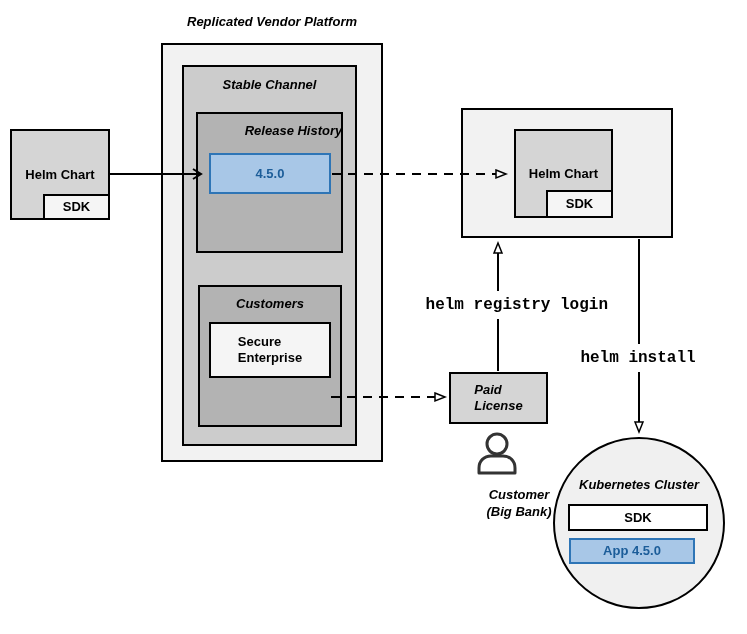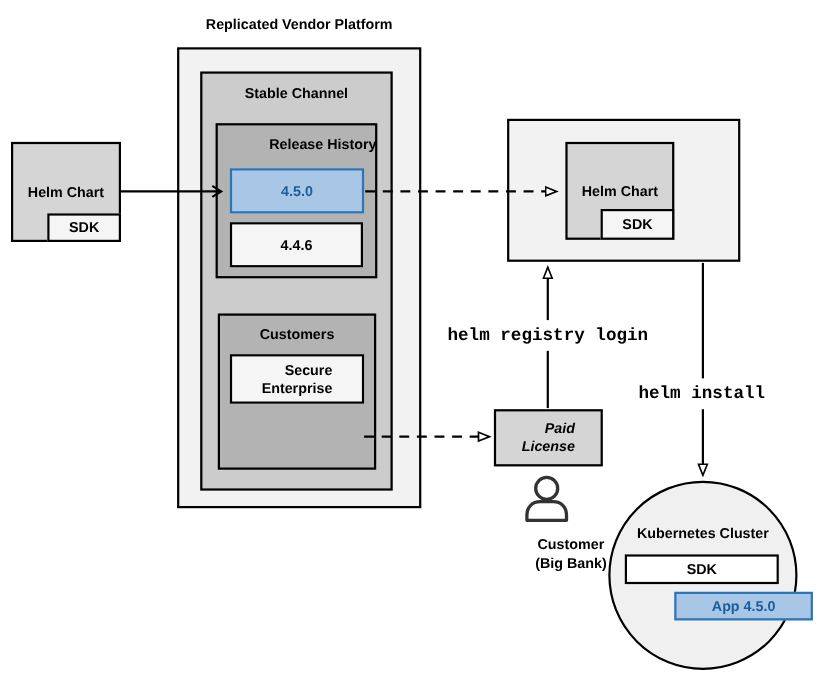--- a/index.html
+++ b/index.html
@@ -13,22 +13,22 @@
   .fill-mid{background:var(--box-mid,#cccccc);}
   .fill-dark{background:var(--box-dark,#b3b3b3);}
   .fill-gray{background:var(--box-gray,#d5d5d5);}
   .fill-white{background:#ffffff;}
   .fill-blue{
     background:var(--highlight-fill,#a8c7e7);
     border-color:var(--highlight-border,#2e75b6);
     color:var(--highlight-text,#1c5d99);
   }
   .flexc{display:flex;align-items:center;justify-content:center;
-    font-weight:bold;font-size:13px;text-align:right;line-height:16px;}
-  .lbl{position:absolute;font-weight:bold;font-size:13px;text-align:center;line-height:16px;}
+    font-weight:bold;font-size:13px;text-align:left;line-height:16px;}
+  .lbl{position:absolute;font-weight:bold;font-size:13px;text-align:center;line-height:16px;font-style:italic;}
   .pre{white-space:pre-line;}
   .mono{
     position:absolute;z-index:6;background:#ffffff;padding:5px 0;
     font-family:"Liberation Mono","DejaVu Sans Mono",monospace;
     font-weight:bold;font-size:16px;text-align:center;white-space:nowrap;
   }
   .overlay{position:absolute;left:0;top:0;z-index:5;pointer-events:none;}
   .circle{border-radius:50%;}
 </style>
 </head>
@@ -38,25 +38,24 @@
 
   <div class="lbl" style="left:161px;top:14px;width:222px;">Replicated Vendor Platform</div>
   <div class="box fill-light" style="left:161px;top:43px;width:222px;height:419px;"></div>
 
   <div class="box fill-mid" style="left:182px;top:65px;width:175px;height:381px;"></div>
   <div class="lbl" style="left:182px;top:77px;width:175px;">Stable Channel</div>
 
   <div class="box fill-dark" style="left:196px;top:112px;width:147px;height:141px;"></div>
   <div class="lbl" style="left:196px;top:123px;width:147px;padding-left:24px;">Release History</div>
   <div class="box fill-blue flexc" style="left:209px;top:153px;width:122px;height:41px;">4.5.0</div>
-  <div class="box flexc" style="left:209px;top:202px;width:121px;height:41px;background:#f5f5f5;">4.4.6</div>
 
   <div class="box fill-dark" style="left:198px;top:285px;width:144px;height:142px;"></div>
   <div class="lbl" style="left:198px;top:296px;width:144px;">Customers</div>
-  <div class="box flexc pre" style="left:209px;top:322px;width:122px;height:45px;background:#f5f5f5;">Secure
+  <div class="box flexc pre" style="left:209px;top:322px;width:122px;height:56px;background:#f5f5f5;">Secure
 Enterprise</div>
 
   <div class="box fill-gray flexc" style="left:10px;top:129px;width:100px;height:91px;">
     <span>Helm Chart</span>
     <div class="box flexc" style="right:-2px;bottom:-2px;width:67px;height:26px;background:#f5f5f5;">SDK</div>
   </div>
 
   <div class="box fill-light" style="left:461px;top:108px;width:212px;height:130px;"></div>
   <div class="box fill-gray flexc" style="left:514px;top:129px;width:99px;height:89px;">
     <span>Helm Chart</span>
@@ -65,23 +64,23 @@
 
   <div class="box fill-gray flexc pre" style="left:449px;top:372px;width:99px;height:52px;font-style:italic;">Paid
 License</div>
 
   <div class="lbl pre" style="left:444px;top:486px;width:150px;line-height:17px;">Customer
 (Big Bank)</div>
 
   <div class="box circle" style="left:553px;top:437px;width:172px;height:172px;background:#f0f0f0;"></div>
   <div class="lbl" style="left:553px;top:477px;width:172px;">Kubernetes Cluster</div>
   <div class="box fill-white flexc" style="left:568px;top:504px;width:140px;height:27px;">SDK</div>
-  <div class="box fill-blue flexc" style="left:569px;top:538px;width:126px;height:26px;margin-left:44px;">App 4.5.0</div>
+  <div class="box fill-blue flexc" style="left:569px;top:538px;width:126px;height:26px;">App 4.5.0</div>
 
-  <div class="mono" style="left:388px;top:291px;width:220px;">helm registry login</div>
+  <div class="mono" style="left:388px;top:291px;width:220px;text-align:right;">helm registry login</div>
   <div class="mono" style="left:558px;top:344px;width:160px;">helm install</div>
 
   <svg class="overlay" width="747" height="634" viewBox="0 0 747 634">
     <defs>
       <marker id="tri" markerUnits="userSpaceOnUse" markerWidth="14" markerHeight="12" refX="10" refY="6" orient="auto">
         <path d="M1,2 L11,6 L1,10 Z" fill="#ffffff" stroke="#000000" stroke-width="1.5"></path>
       </marker>
       <marker id="chev" markerUnits="userSpaceOnUse" markerWidth="14" markerHeight="14" refX="10" refY="7" orient="auto">
         <path d="M2,2 L10,7 L2,12" fill="none" stroke="#000000" stroke-width="2"></path>
       </marker>

